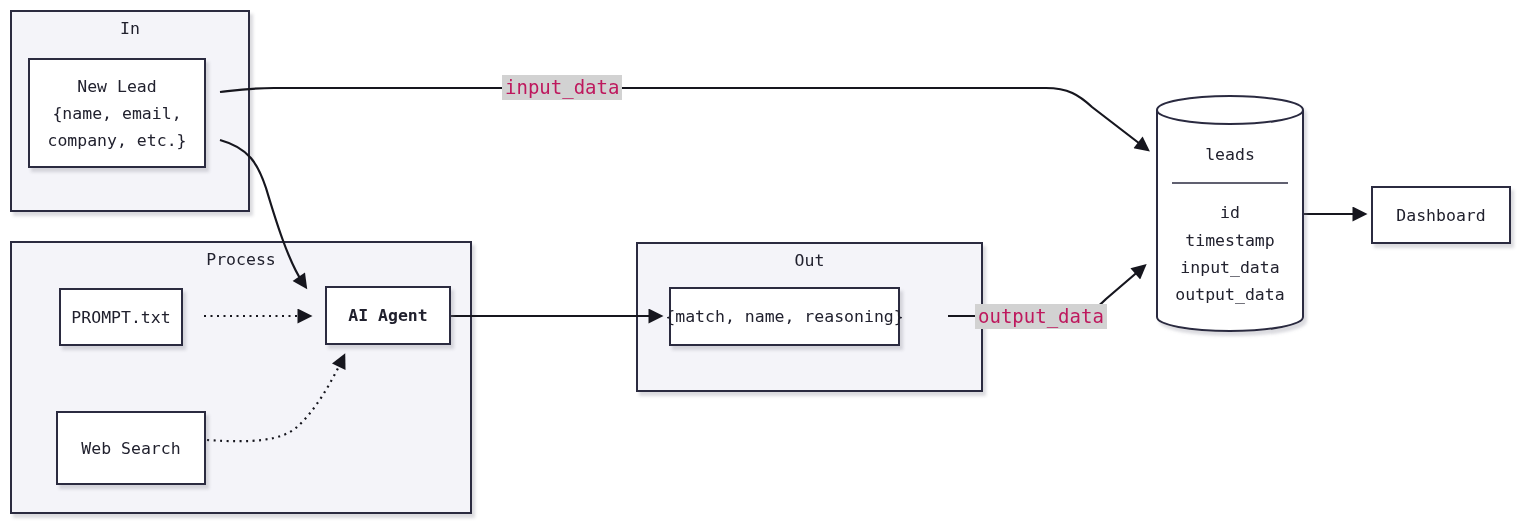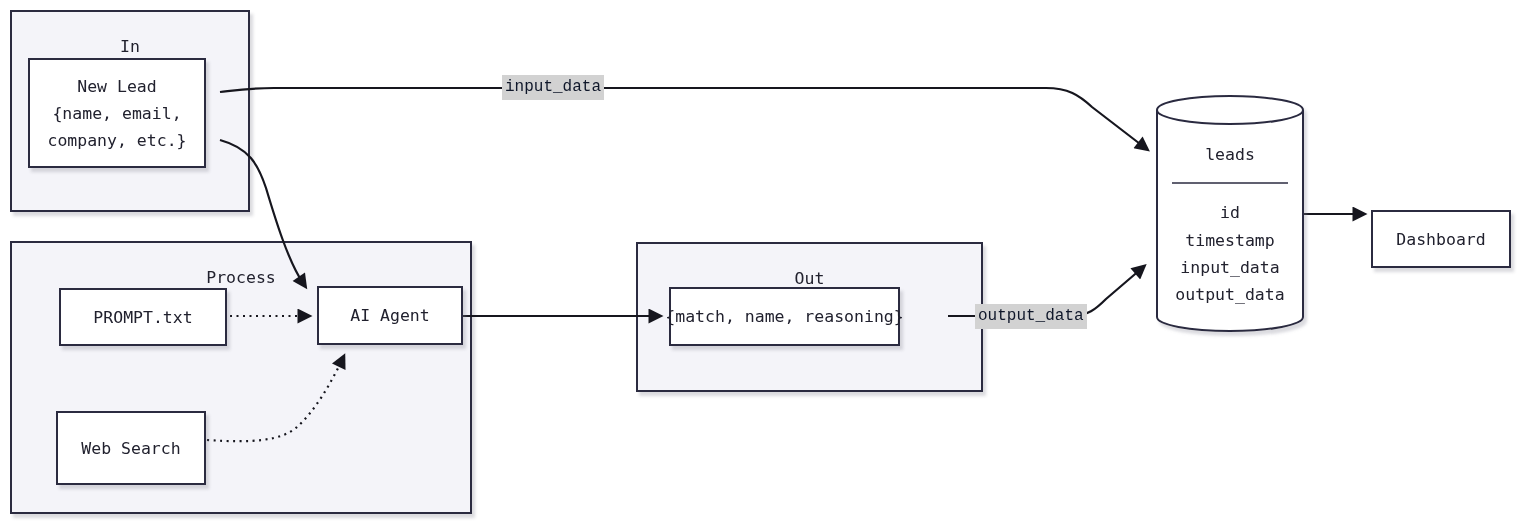--- a/index.html
+++ b/index.html
@@ -14,47 +14,46 @@
     overflow: hidden;
   }
   .container {
     position: absolute;
     background: #f4f4f9;
     border: 2px solid #2b2b40;
     box-shadow: 3px 4px 3px rgba(135,135,150,0.30);
   }
   .container-title {
     position: absolute;
-    top: 25px; left: 0; right: 0;
+    top: 7px; left: 0; right: 0;
     text-align: center;
     font-size: 16.5px;
   }
   .node {
     position: absolute;
     background: #ffffff;
     border: 2px solid #2b2b40;
     box-shadow: 3px 4px 3px rgba(135,135,150,0.30);
     display: flex;
     flex-direction: column;
     align-items: center;
     justify-content: center;
     font-size: 16.5px;
     line-height: 27px;
     text-align: center;
     white-space: nowrap;
   }
   .edge-label {
     position: absolute;
     background: #d2d2d2;
-    color: #0f172a;
-    font-size: 16px;
+    color: #be185d;
+    font-size: 19px;
     line-height: 25px;
     padding: 0 3px;
     white-space: nowrap;
-    font-family: Liberation Mono, monospace;
   }
   svg.edges-layer {
     position: absolute;
     left: 0; top: 0;
     pointer-events: none;
   }
   svg.edges-layer .edge {
     fill: none;
     stroke: #16161e;
     stroke-width: 2.2;
@@ -126,37 +125,37 @@
       <text x="1230" y="300">output_data</text>
     </g>
   </svg>
 
   <div class="node" style="left:28px; top:58px; width:178px; height:110px;">
     <span>New Lead</span>
     <span>{name, email,</span>
     <span>company, etc.}</span>
   </div>
 
-  <div class="node" style="left:59px; top:288px; width:168px; height:58px;">
+  <div class="node" style="left:59px; top:288px; width:124px; height:58px;">
     <span>PROMPT.txt</span>
   </div>
 
-  <div class="node" style="left:317px; top:286px; width:146px; height:59px;">
+  <div class="node" style="left:325px; top:286px; width:126px; height:59px;font-weight:bold;">
     <span>AI Agent</span>
   </div>
 
   <div class="node" style="left:56px; top:411px; width:150px; height:74px;">
     <span>Web Search</span>
   </div>
 
   <div class="node" style="left:669px; top:287px; width:231px; height:59px;">
     <span>{match, name, reasoning}</span>
   </div>
 
-  <div class="node" style="left:1371px; top:186px; width:140px; height:58px;margin-top:24px;">
+  <div class="node" style="left:1371px; top:186px; width:140px; height:58px;">
     <span>Dashboard</span>
   </div>
 
   <div class="edge-label" style="left:502px; top:75px;">input_data</div>
 
   <div class="edge-label" style="left:975px; top:304px;">output_data</div>
 
 </div>
 
 </body></html>

